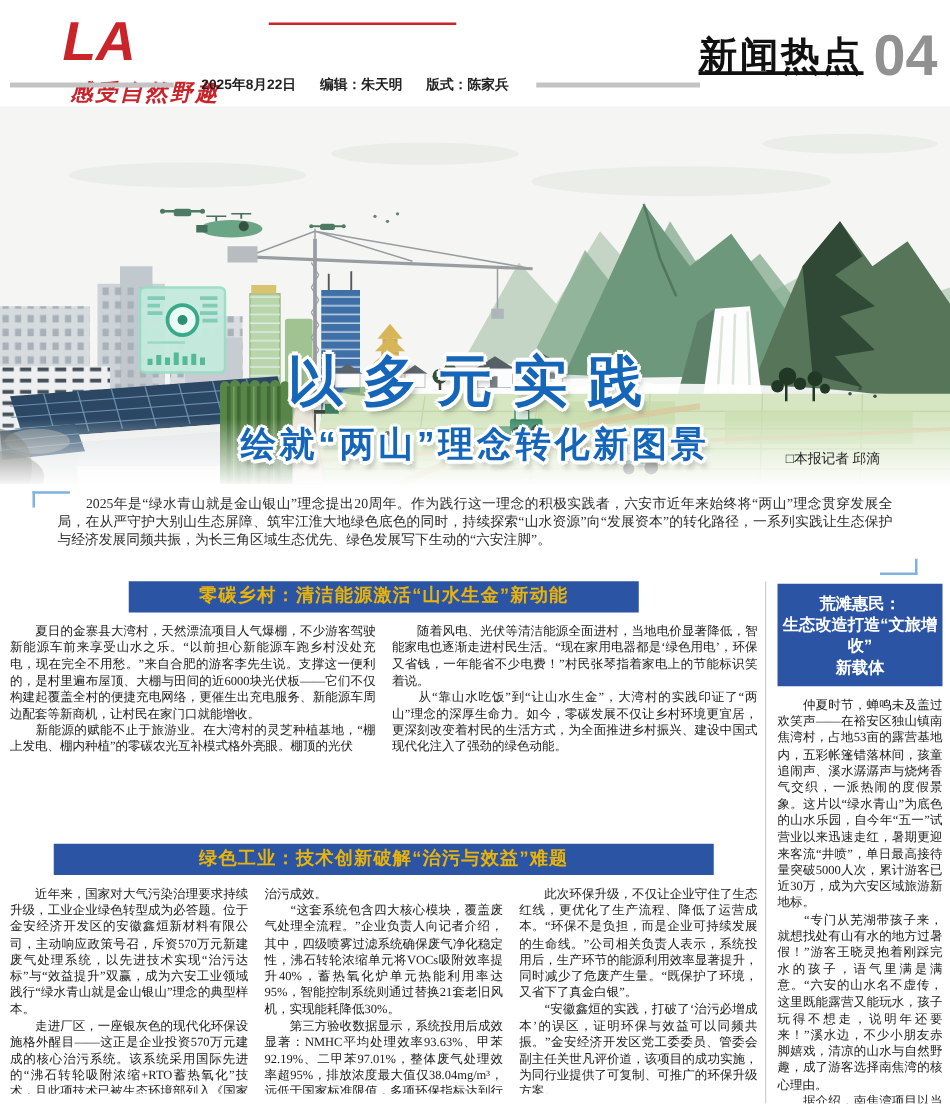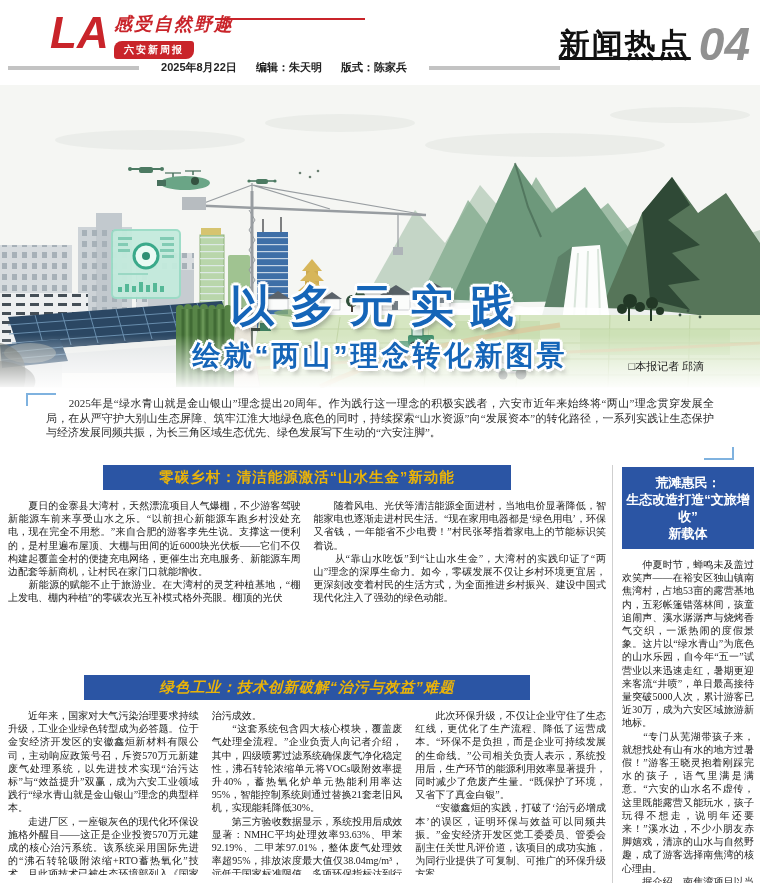--- a/index.html
+++ b/index.html
@@ -2,37 +2,37 @@
 <html><head>
 <meta charset="utf-8">
 <style>
   * { margin:0; padding:0; box-sizing:border-box; }
   html,body { background:#ffffff; }
   .page{ width:760px; height:883px; position:relative; overflow:hidden; background:#fff;
          font-family:"Liberation Sans", sans-serif; margin:0 auto; }
 
   
   .masthead{ height:85px; position:relative; }
-  .brand{ position:absolute; left:50px; top:8px; display:flex; align-items:flex-start; }
+  .brand{ position:absolute; left:50px; top:8px; display:flex; align-items:flex-start;flex-direction:column; }
   .la-logo{ width:58px; height:50px; }
   .brand-text{ margin-left:6px; padding-top:4px; }
   .station{ font-weight:700; font-size:18px; color:#c9242a; letter-spacing:2px;
             font-family:"Liberation Serif", serif; font-style:italic; }
   .brand-rule{ position:absolute; left:215px; top:18px; width:150px; height:2px; background:#c9242a; }
   .paper-tag{ display:inline-block; margin-top:5px; background:#c9242a; color:#fff;
               font-size:10px; font-weight:700; padding:2px 10px; border-radius:8px 3px 8px 3px;
               letter-spacing:2px; }
   .dateline-row{ position:absolute; left:8px; top:60px; width:552px; display:flex; align-items:center; }
   .rule{ flex:1; height:4px; background:#c3c3c3; }
   .dateline{ white-space:nowrap; padding:0 14px; font-size:11px; font-weight:700; color:#222; }
   .dateline span{ margin:0 8px;text-align:center; }
   .head-right{ position:absolute; right:10px; top:26px; display:flex; align-items:flex-end; }
   .section-name{ font-size:31px; font-weight:900; color:#111; letter-spacing:2px; line-height:1; padding-bottom:4px;text-decoration:underline;}
   .page-num{ font-size:46px; font-weight:900; color:#919191; line-height:.82; margin-left:8px;
-             font-family:"Liberation Sans", sans-serif;font-style:italic; }
+             font-family:"Liberation Sans", sans-serif; }
 
   
   .hero{ height:303px; position:relative; }
   .hero svg{ display:block; }
   .hero-title{ position:absolute; left:0; right:0; bottom:6px; text-align:center;
                font-weight:900; color:#1565b8; pointer-events:none;
                text-shadow:-2px -2px 0 #fff, 2px -2px 0 #fff, -2px 2px 0 #fff, 2px 2px 0 #fff,
                            0 -3px 0 #fff, 0 3px 0 #fff, -3px 0 0 #fff, 3px 0 0 #fff,
                            3px 5px 4px rgba(60,60,60,.35); }
   .t1{ font-size:44px; letter-spacing:16px; line-height:48px; }
@@ -49,21 +49,21 @@
   .corner-br{ position:absolute; right:26px; bottom:1px; width:30px; height:13px;
               border-right:2px solid #7fb2df; border-bottom:2px solid #7fb2df; }
 
   
   .content{ display:flex; height:422px; overflow:hidden; padding-top:4px; }
   .main-col{ width:612px; padding:0 6px 0 8px; }
   .sec-bar{ height:25px; background:#2b55a4; color:#eab308; text-align:center;
             font-size:14.5px; font-weight:700; line-height:25px; letter-spacing:1px;
             margin:0 auto 9px auto; }
   .bar1{ width:408px; }
-  .bar2{ width:446px; margin-top:17px;font-style:italic; }
+  .bar2{ width:528px; margin-top:17px; }
   .cols{ display:flex; gap:13px; overflow:hidden; }
   .cols-1{ height:159px;justify-content:center; }
   .cols-2{ height:166px; }
   .col{ flex:1; font-family:"Liberation Serif", serif; font-size:10px; line-height:13.2px;
         text-align:justify; color:#1a1a1a; white-space:pre-line; }
 
   
   .sidebar{ width:148px; border-left:1px solid #cfcfcf; padding:2px 6px 0 9px; overflow:hidden; }
   .side-head{ background:#2b55a4; color:#fff; text-align:center; padding:7px 3px;
               font-size:13px; font-weight:700; line-height:17px; margin-bottom:9px; }

